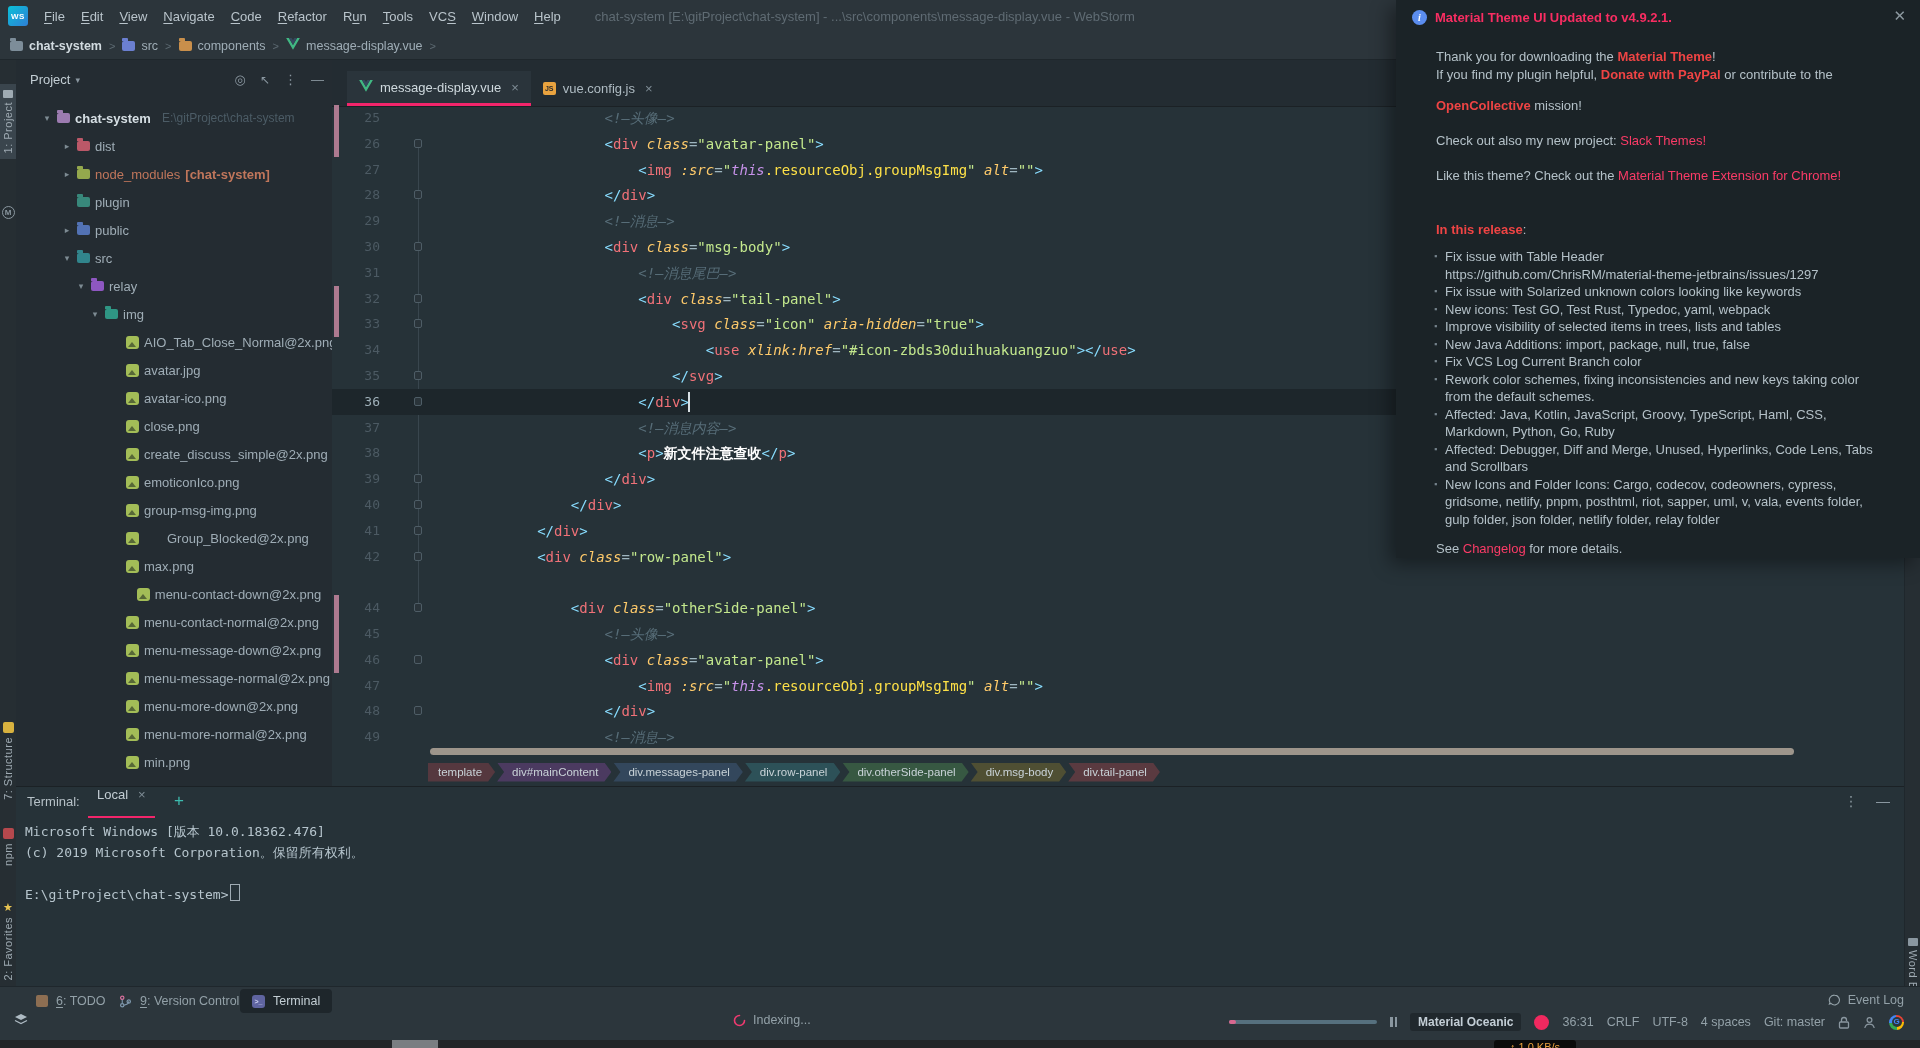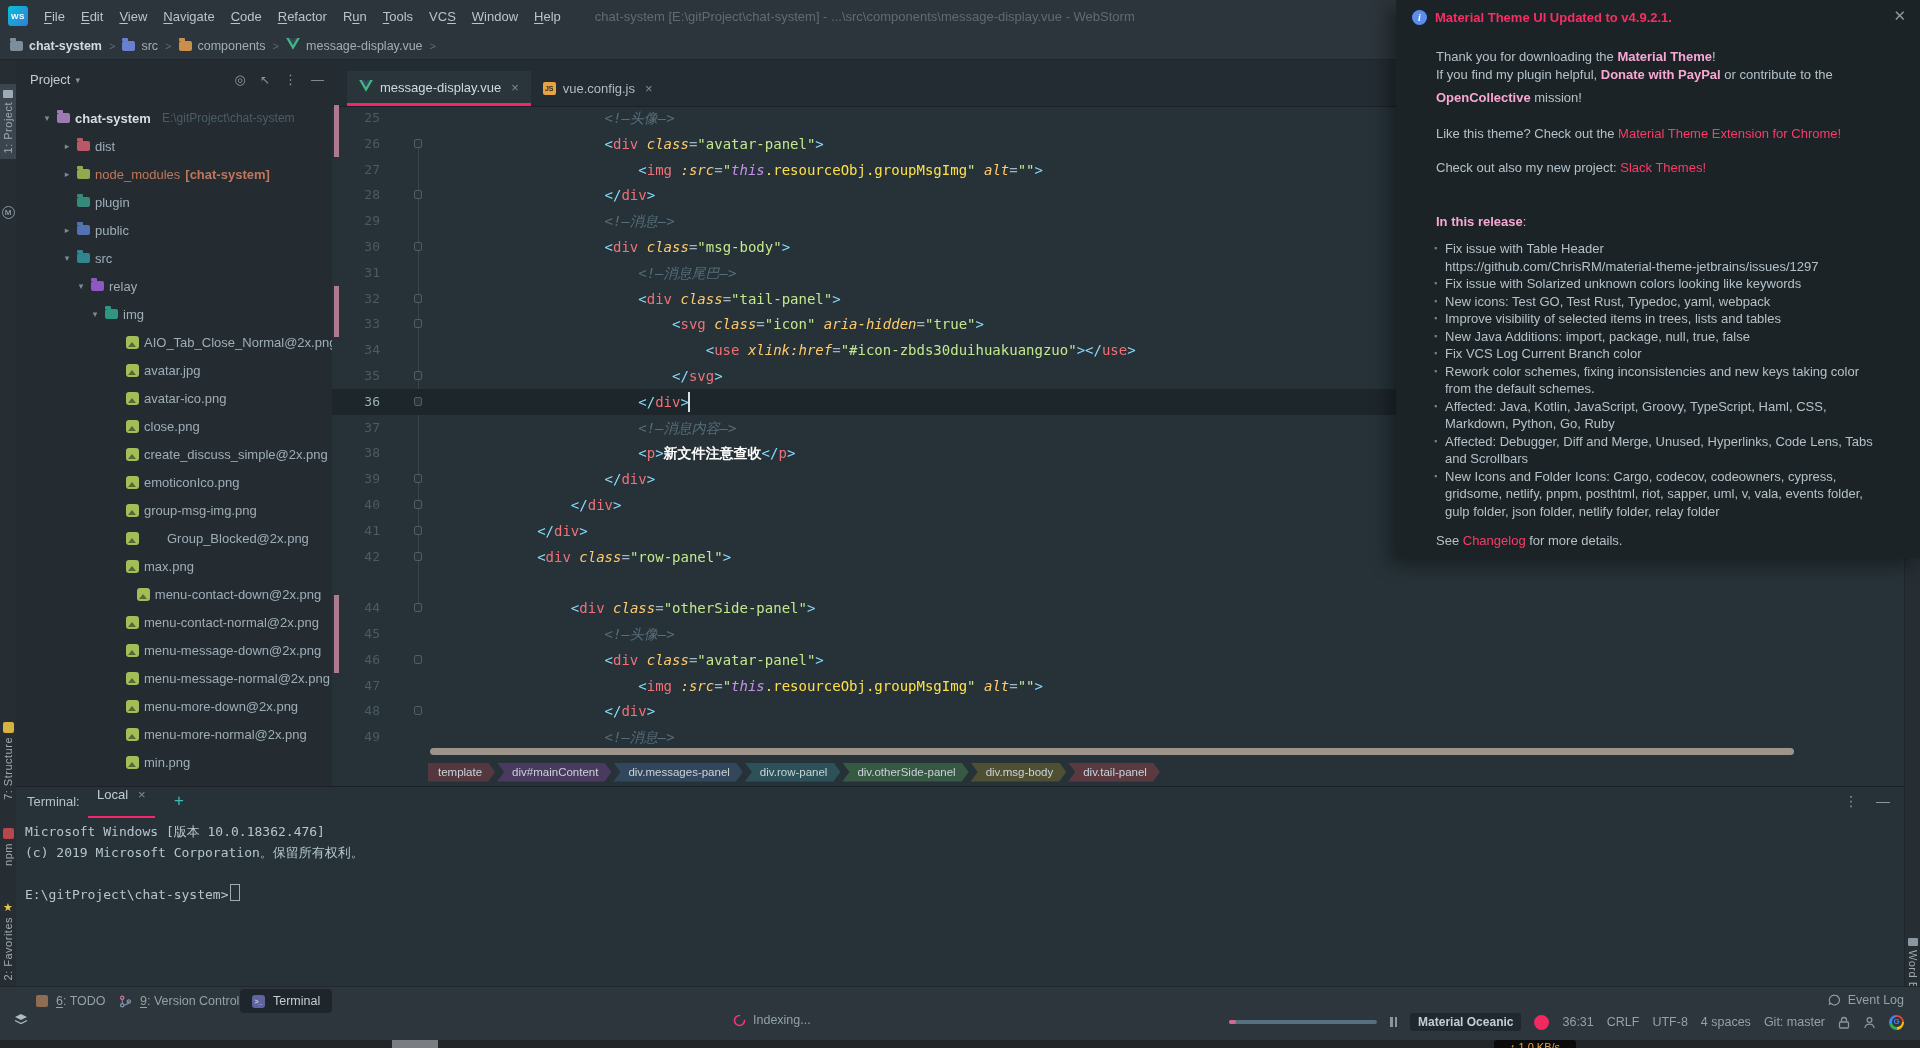--- a/index.html
+++ b/index.html
@@ -79,21 +79,21 @@
   .notif{position:absolute;left:1396px;top:0;width:524px;height:558px;background:#1b2327;z-index:30;
          box-shadow:-6px 6px 18px rgba(0,0,0,.4);font-size:13px;color:#b4c1c8;}
   .ninfo{position:absolute;left:16px;top:10px;width:15px;height:15px;border-radius:50%;background:#5b8def;color:#fff;
          font-size:10px;font-weight:bold;text-align:center;line-height:15px;font-family:"Liberation Serif",serif;font-style:italic;}
   .ntitle{position:absolute;left:39px;top:10px;font-weight:bold;color:#f92d62;font-size:13px;}
   .nclose{position:absolute;right:14px;top:7px;color:#8d99a0;font-size:15px;}
   .nbody{position:absolute;left:0;top:48px;width:100%;padding:0 18px 0 40px;box-sizing:border-box;}
   .nrow{line-height:17.5px;position:relative;}
   .nrow.li{padding-left:9px;}
   .nrow .bl{position:absolute;left:-2px;top:0;color:#75838c;font-size:9px;}
-  .ns{color:#f9a8d4;font-weight:bold;}
+  .ns{color:#ef4444;font-weight:bold;}
   .nl{color:#fb3b67;}
   
   .termpanel{position:absolute;left:16px;top:786px;width:1888px;height:200px;background:#263238;border-top:1px solid #1b2125;}
   .tlabel{position:absolute;left:11px;top:7px;font-size:13px;color:#b6c1c7;}
   .ttab{position:absolute;left:72px;top:0;height:29px;padding:0 9px;display:flex;align-items:flex-start;gap:7px;font-size:13px;color:#c3ced4;border-bottom:2px solid #f3256b;}
   .tplus{position:absolute;left:158px;top:4px;color:#3dbdb0;font-size:17px;}
   .ticons{position:absolute;right:14px;top:6px;color:#8a97a0;font-size:14px;display:flex;gap:18px;}
   .tbody{position:absolute;left:9px;top:34px;font-family:"DejaVu Sans Mono",monospace;font-size:13px;line-height:21px;color:#b6c5cd;white-space:pre;}
   .tcur{display:inline-block;width:8px;height:15px;border:1px solid #9fabb3;vertical-align:-2px;margin-left:1px;}
   
@@ -468,23 +468,23 @@
       </div>
   </div>
 
   <div class="notif">
     <span class="ninfo">i</span>
     <span class="ntitle">Material Theme UI Updated to v4.9.2.1.</span>
     <span class="nclose">✕</span>
     <div class="nbody" id="nbody">
         <div class="nrow" style="margin-top: 0px;"><span>Thank you for downloading the </span><span class="ns">Material Theme</span><span>!</span></div>
         <div class="nrow" style="margin-top: 0px;"><span>If you find my plugin helpful, </span><span class="ns">Donate with PayPal</span><span> or contribute to the</span></div>
-        <div class="nrow" style="margin-top: 6px;"><span class="ns">OpenCollective</span><span> mission!</span></div>
+        <div class="nrow" style="margin-top: 14px;"><span class="ns">OpenCollective</span><span> mission!</span></div>
+        <div class="nrow" style="margin-top: 17px;"><span>Check out also my new project: </span><span class="nl">Slack Themes!</span></div>
         <div class="nrow" style="margin-top: 18px;"><span>Like this theme? Check out the </span><span class="nl">Material Theme Extension for Chrome!</span></div>
-        <div class="nrow" style="margin-top: 17px;"><span>Check out also my new project: </span><span class="nl">Slack Themes!</span></div>
         <div class="nrow" style="margin-top: 36px;"><span class="ns">In this release</span><span>:</span></div>
         <div class="nrow li" style="margin-top: 10px;"><span class="bl">▪</span><span>Fix issue with Table Header</span></div>
         <div class="nrow li" style="margin-top: 0px;"><span>https://github.com/ChrisRM/material-theme-jetbrains/issues/1297</span></div>
         <div class="nrow li" style="margin-top: 0px;"><span class="bl">▪</span><span>Fix issue with Solarized unknown colors looking like keywords</span></div>
         <div class="nrow li" style="margin-top: 0px;"><span class="bl">▪</span><span>New icons: Test GO, Test Rust, Typedoc, yaml, webpack</span></div>
         <div class="nrow li" style="margin-top: 0px;"><span class="bl">▪</span><span>Improve visibility of selected items in trees, lists and tables</span></div>
         <div class="nrow li" style="margin-top: 0px;"><span class="bl">▪</span><span>New Java Additions: import, package, null, true, false</span></div>
         <div class="nrow li" style="margin-top: 0px;"><span class="bl">▪</span><span>Fix VCS Log Current Branch color</span></div>
         <div class="nrow li" style="margin-top: 0px;"><span class="bl">▪</span><span>Rework color schemes, fixing inconsistencies and new keys taking color</span></div>
         <div class="nrow li" style="margin-top: 0px;"><span>from the default schemes.</span></div>

